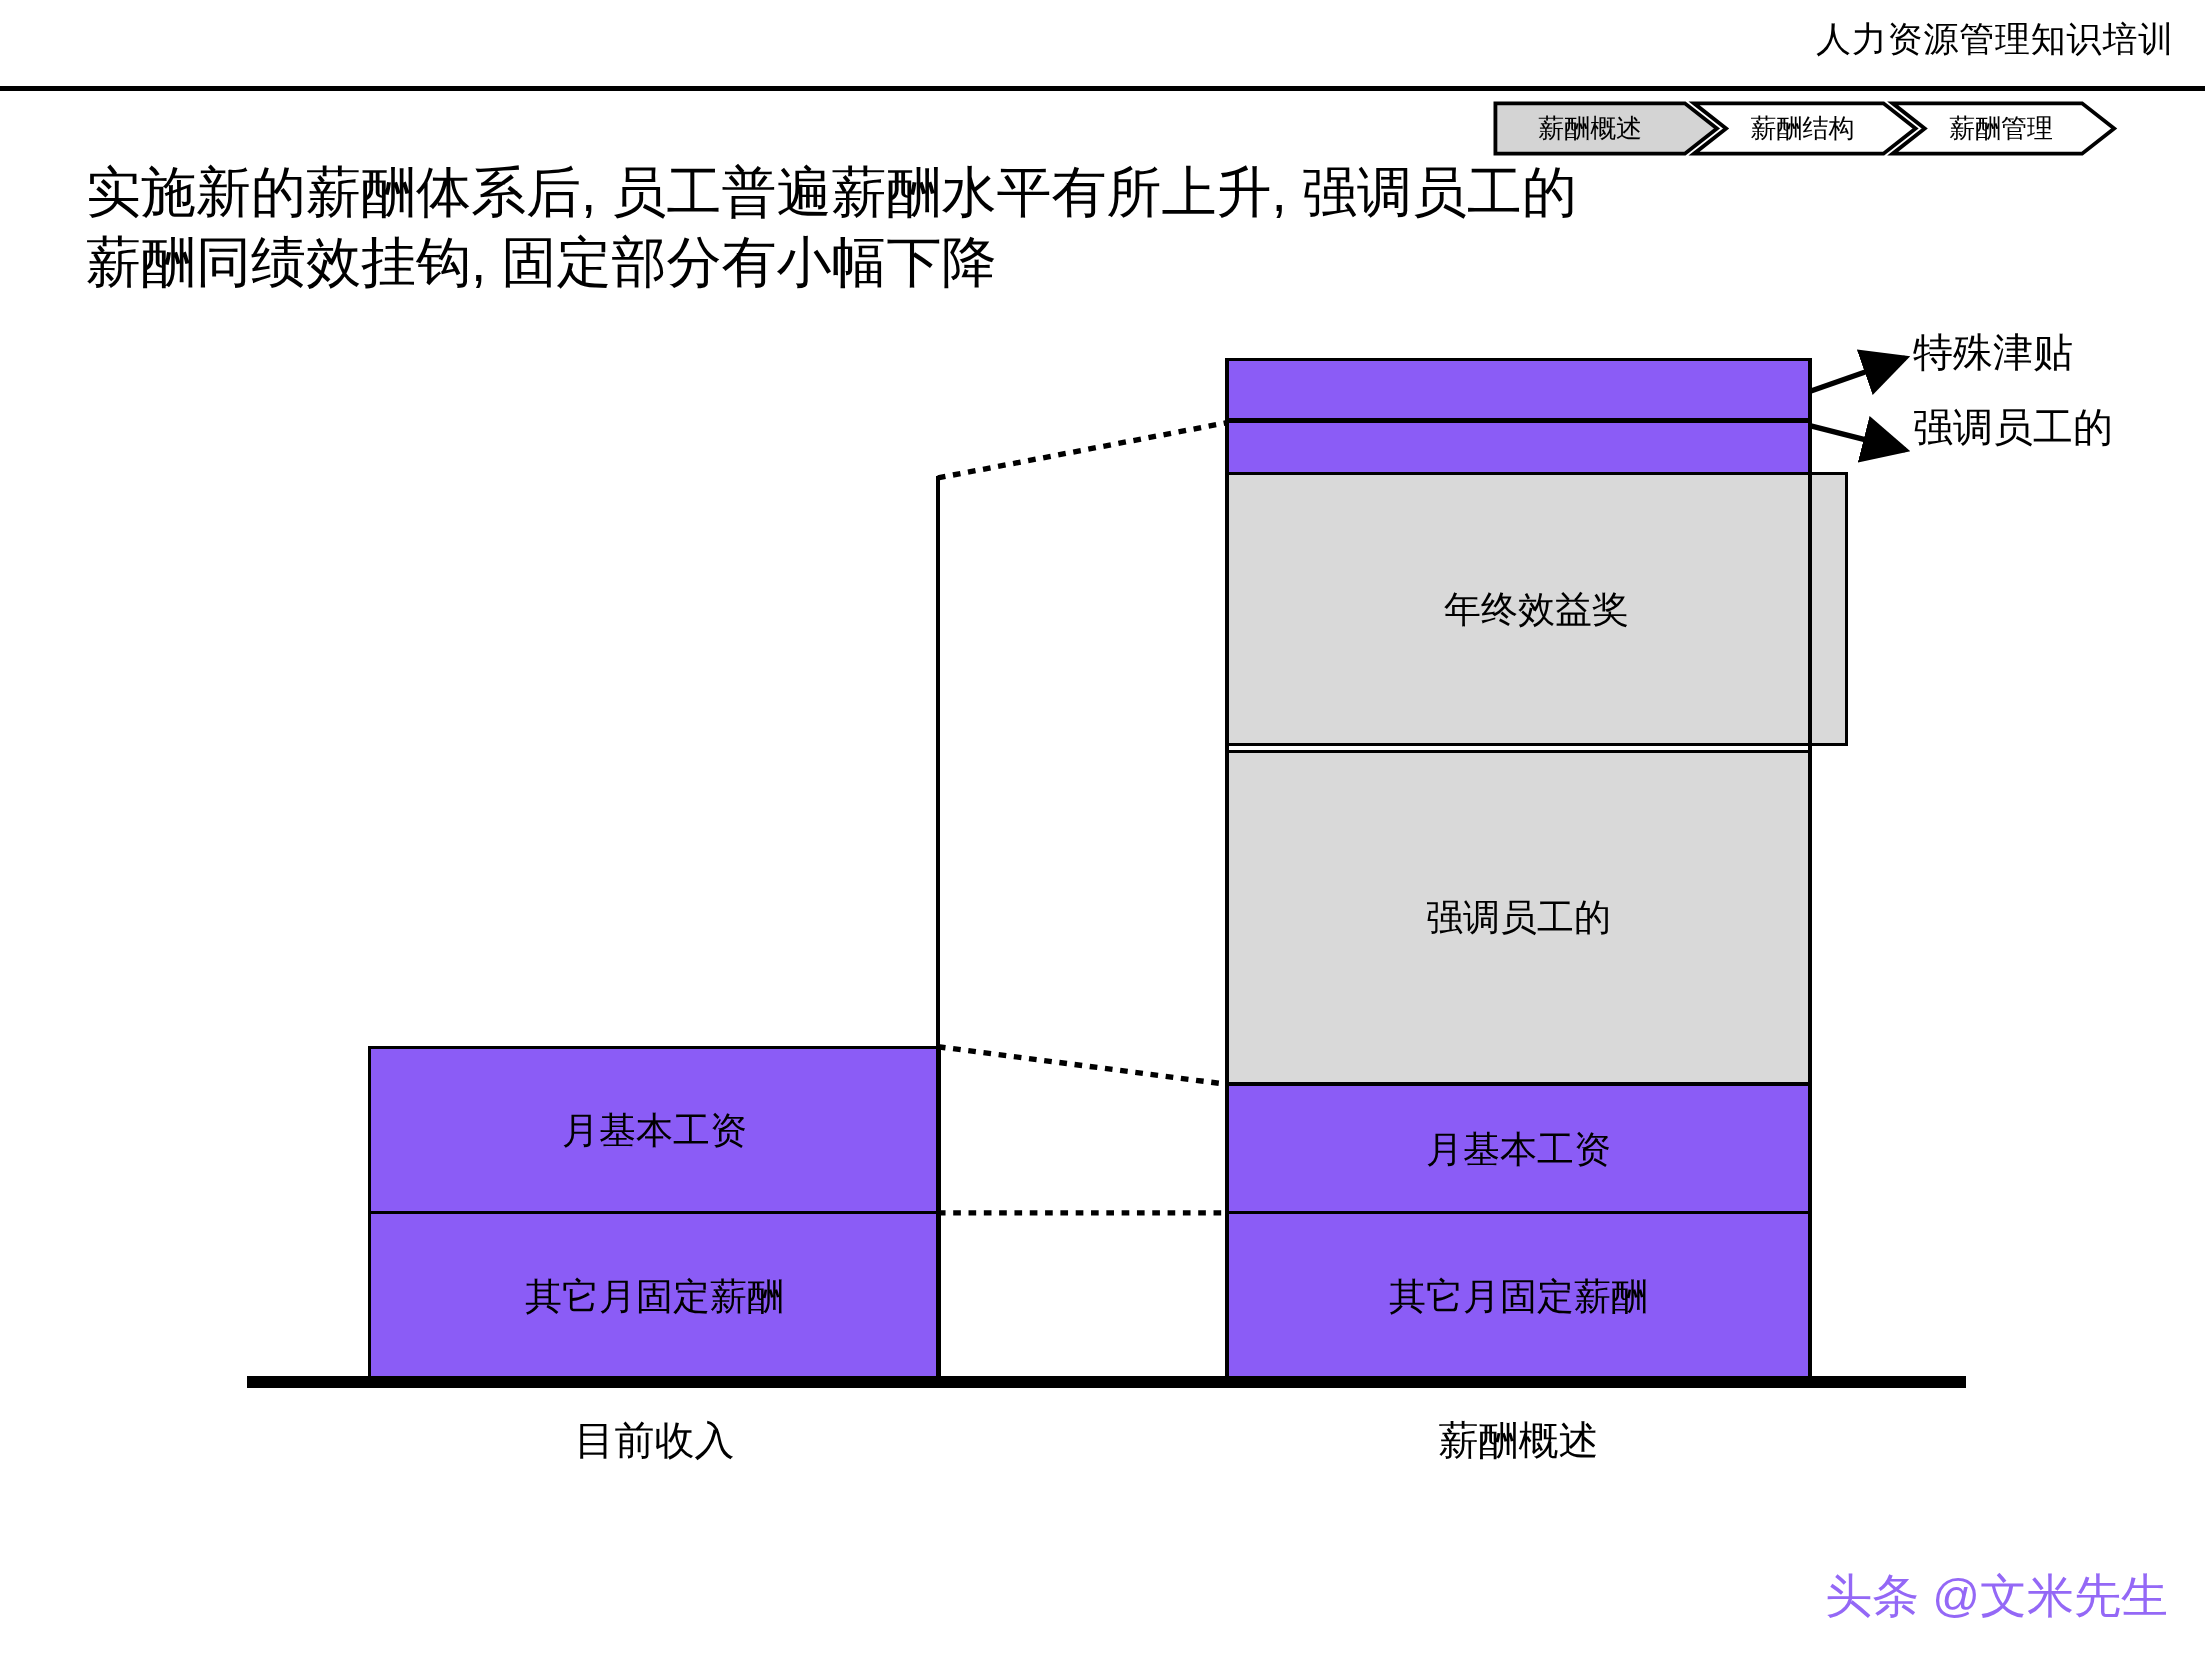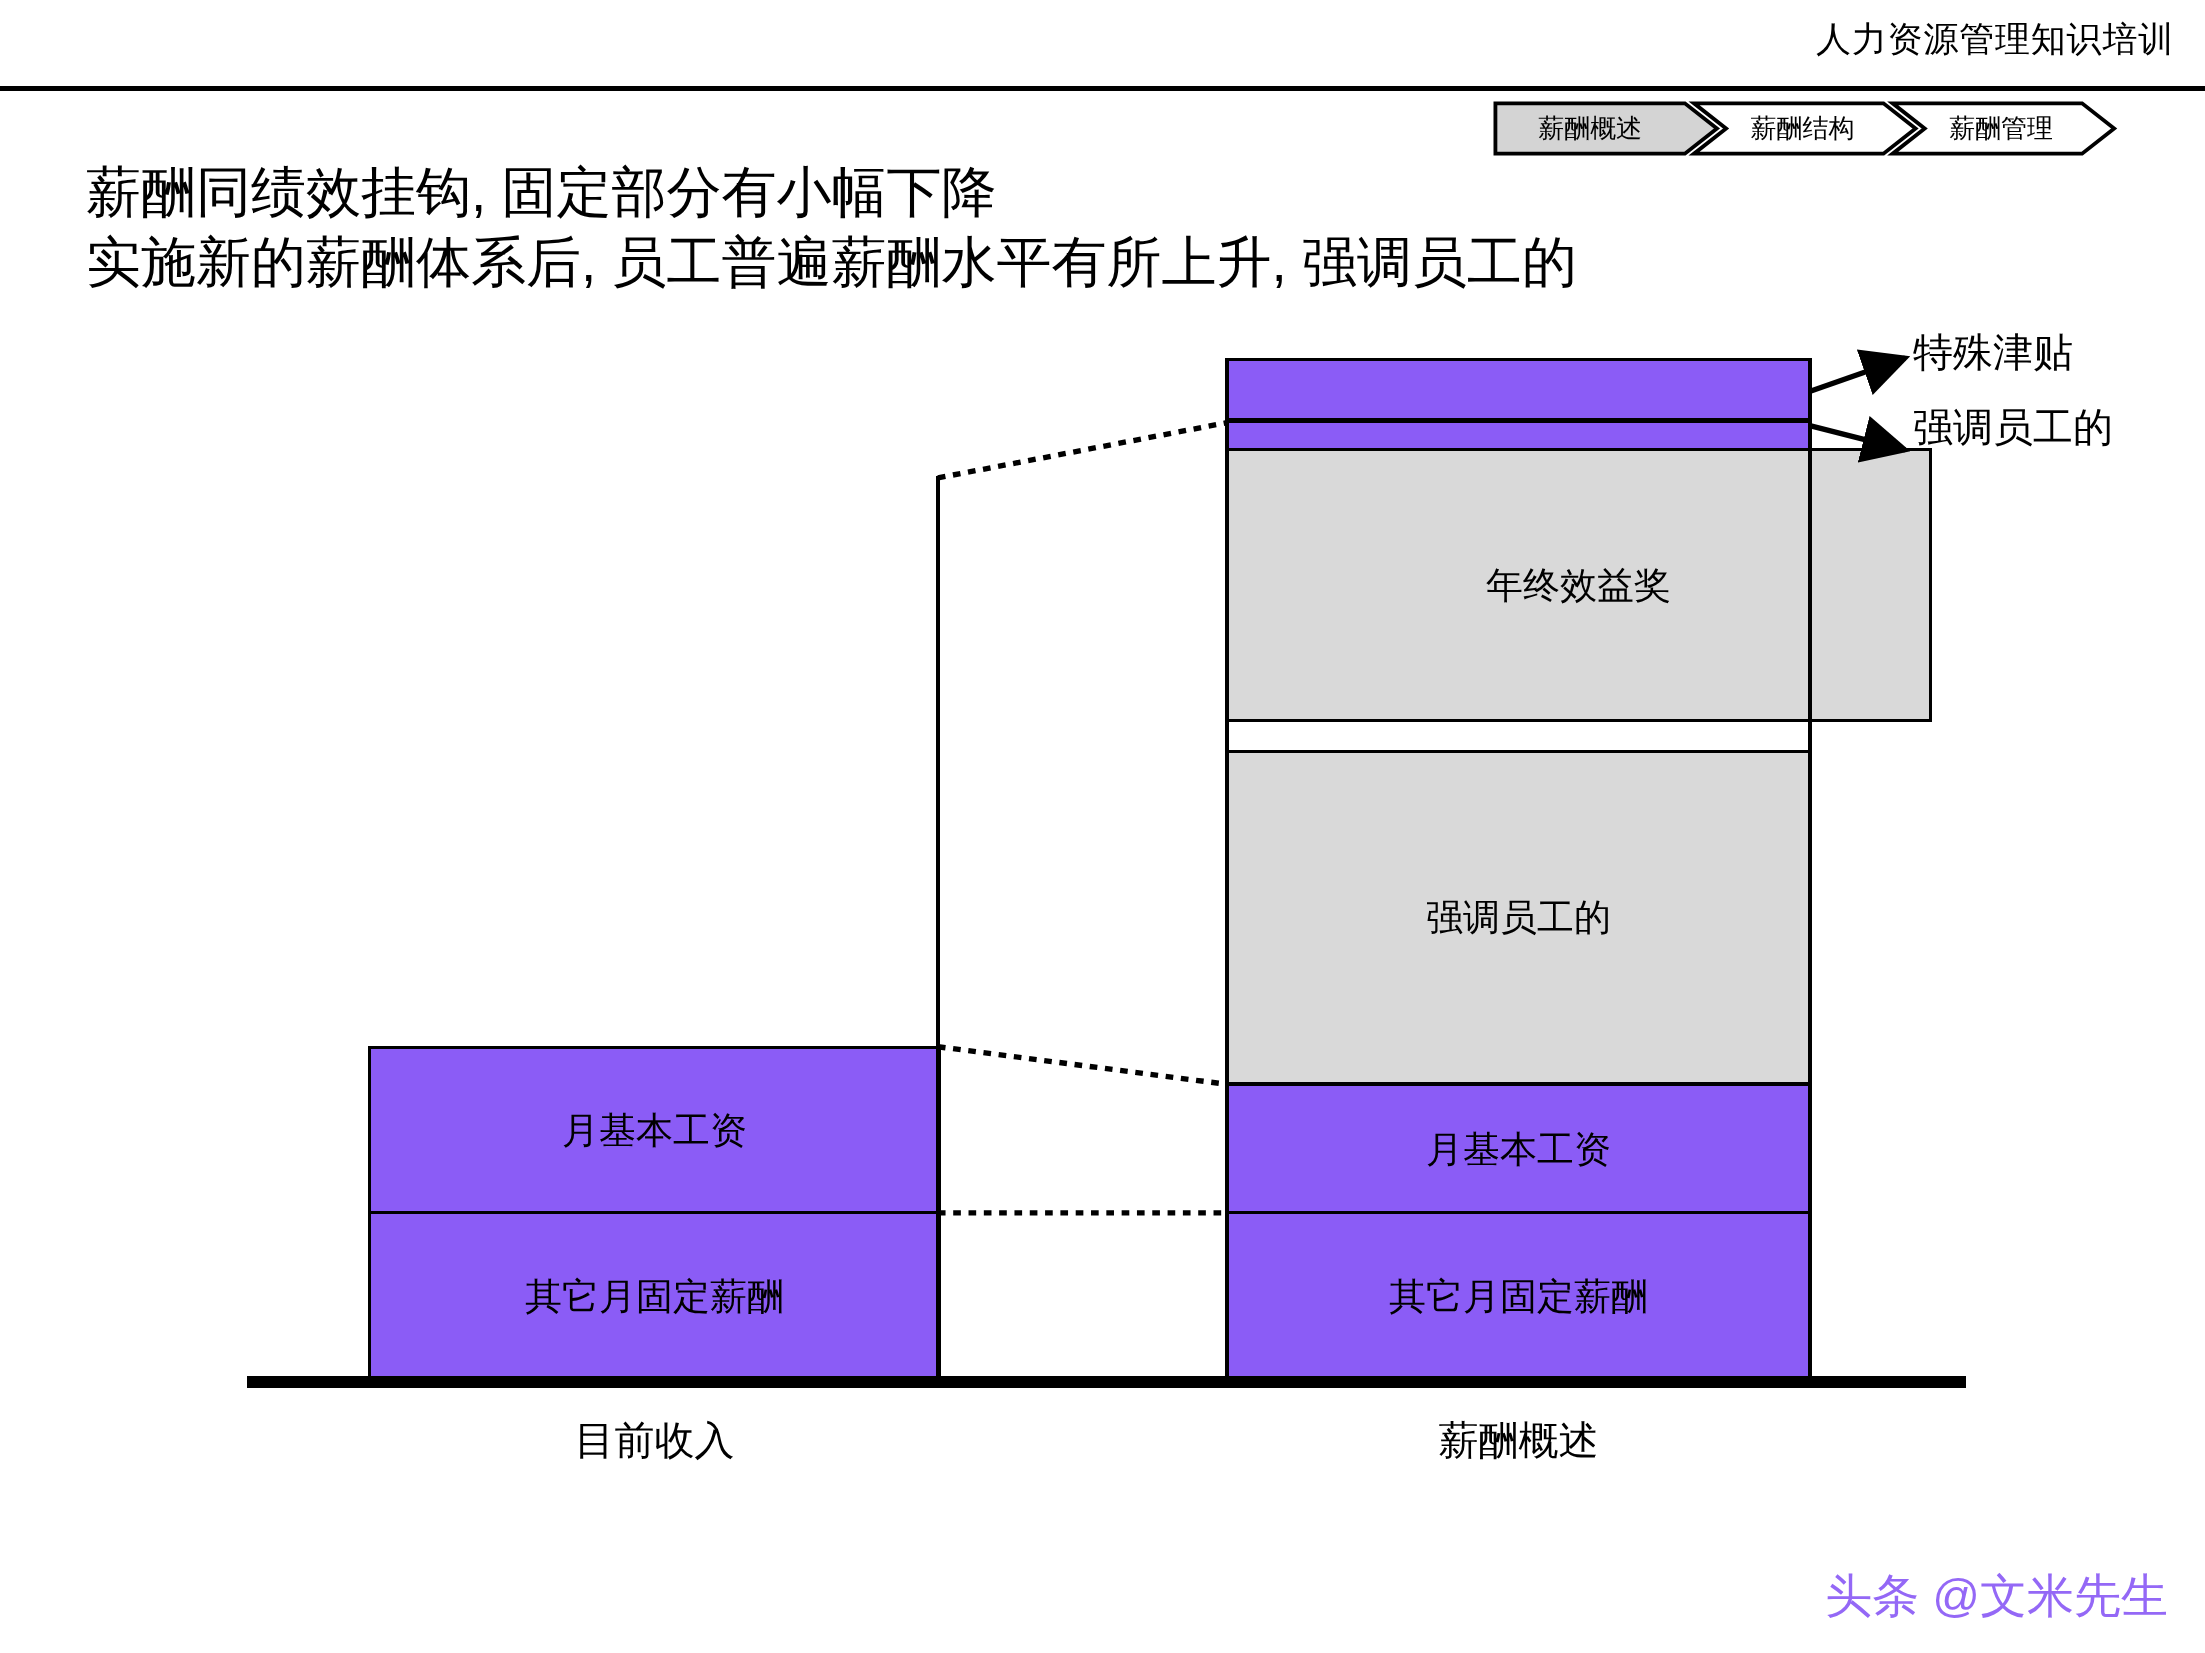--- a/index.html
+++ b/index.html
@@ -155,22 +155,22 @@
     </g>
 
     <g>
       <polygon points="522,3 770,3 812,36 770,69 522,69 564,36" fill="#FFFFFF" stroke="#000000" stroke-width="5"></polygon>
       <text class="crumb-label" x="664" y="38">薪酬管理</text>
     </g>
   </svg>
 </div>
 
 <div id="slide-title">
+  <span class="tline">实施新的薪酬体系后, 员工普遍薪酬水平有所上升, 强调员工的</span>
   <span class="tline">薪酬同绩效挂钩, 固定部分有小幅下降</span>
-  <span class="tline">实施新的薪酬体系后, 员工普遍薪酬水平有所上升, 强调员工的</span>
 </div>
 
 <div id="chart">
 
   <svg id="connectors" viewBox="0 0 2880 2160" xmlns="http://www.w3.org/2000/svg">
     <line x1="1225" y1="624" x2="1602" y2="552" stroke="#000000" stroke-width="7" stroke-dasharray="10 10"></line>
     <line x1="1225" y1="1367" x2="1602" y2="1416" stroke="#000000" stroke-width="7" stroke-dasharray="10 10"></line>
     <line x1="1225" y1="1584" x2="1602" y2="1584" stroke="#000000" stroke-width="7" stroke-dasharray="10 10"></line>
   </svg>
 
@@ -184,21 +184,21 @@
   </div>
 
   <div class="bar-seg thin" style="left:1225px; top:358px; width:587px; height:63px;">
     <span></span>
   </div>
 
   <div class="bar-seg thin" style="left:1225px; top:420px; width:587px; height:57px;">
     <span></span>
   </div>
 
-  <div class="bar-seg gray" style="left:1225px; top:448px; width:707px; height:274px;">
+  <div class="bar-seg gray" style="left:1225px; top:472px; width:623px; height:274px;">
     <span>年终效益奖</span>
   </div>
 
   <div class="bar-seg gray" style="left:1225px; top:750px; width:587px; height:335px;">
     <span>强调员工的</span>
   </div>
 
   <div class="bar-seg" style="left:1225px; top:1083px; width:587px; height:132px;">
     <span>月基本工资</span>
   </div>

